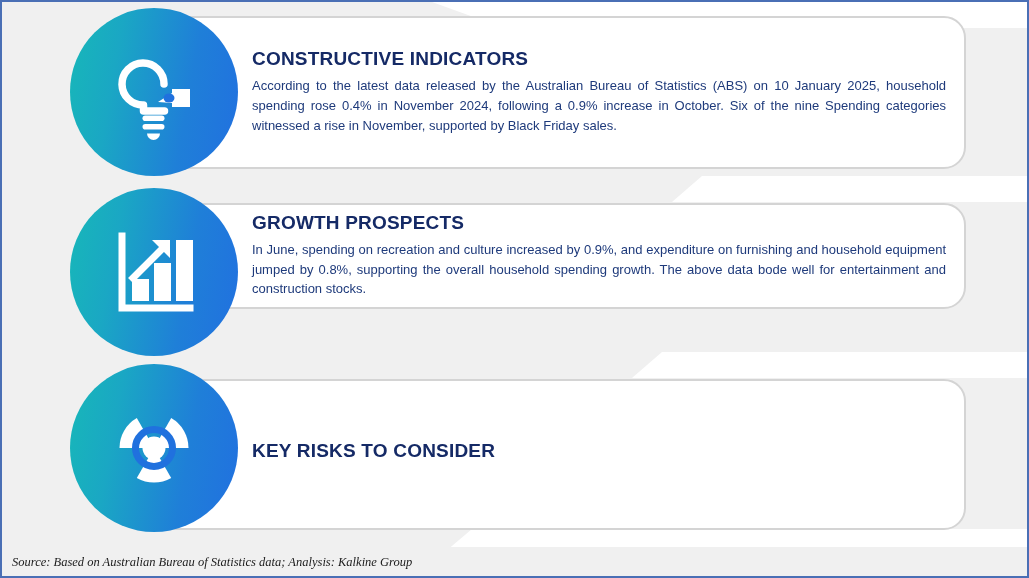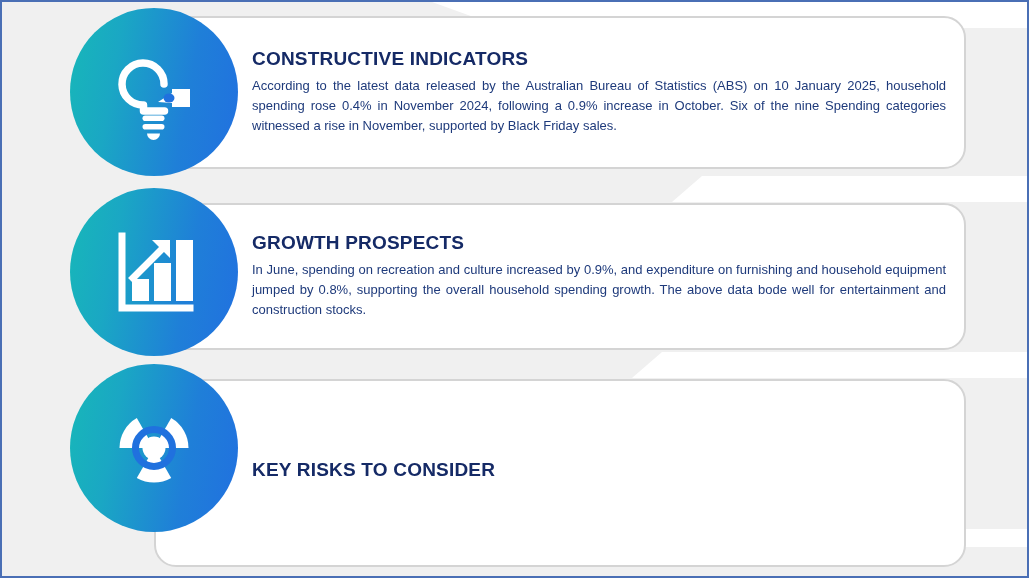--- a/index.html
+++ b/index.html
@@ -106,22 +106,22 @@
   .card {
     position: absolute;
     left: 152px;
     width: 812px;
     background: #ffffff;
     border: 2px solid #d4d4d4;
     border-radius: 22px;
     box-sizing: border-box;
   }
   .card-1 { top: 14px;  height: 153px; }
-  .card-2 { top: 201px; height: 147px; text-decoration: underline; }
-  .card-3 { top: 377px; height: 188px; }
+  .card-2 { top: 201px; height: 106px; text-decoration: underline; }
+  .card-3 { top: 377px; height: 151px; }
 
   .card-body {
     position: absolute;
     left: 96px;
     right: 18px;
     top: 0;
     bottom: 0;
     display: flex;
     flex-direction: column;
     justify-content: center;
@@ -253,14 +253,15 @@
             <path d="M52 52 L69.2 81.9 A34.5 34.5 0 0 1 34.8 81.9 Z"></path>
           </g>
           <circle cx="52" cy="52" r="11.5" fill="#ffffff"></circle>
           <circle cx="52" cy="52" r="18.5" fill="none" stroke="#2071de" stroke-width="7"></circle>
         </svg>
       </span>
     </div>
 
   </div>
 
+  <div class="source-note">Source: Based on Australian Bureau of Statistics data; Analysis: Kalkine Group</div>
 
 </div>
 
 </body></html>

